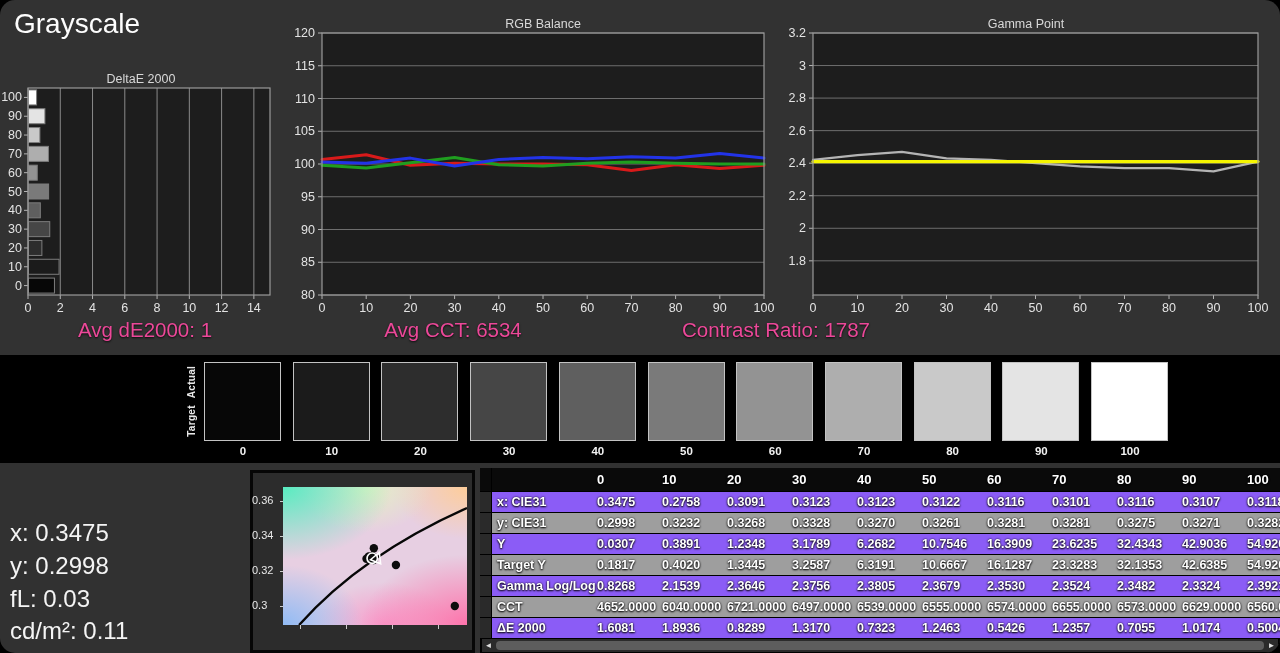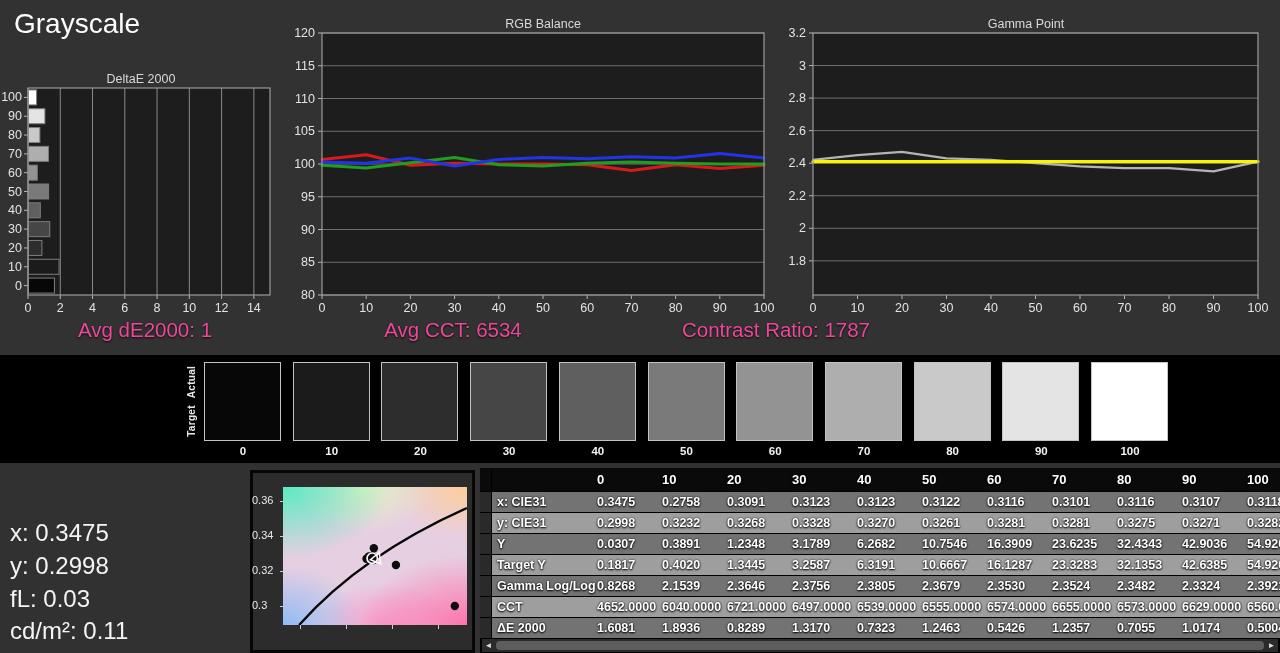--- a/index.html
+++ b/index.html
@@ -1,17 +1,17 @@
 <!DOCTYPE html>
 <html><head>
 <meta charset="utf-8">
 <style>
   html,body{margin:0;padding:0;background:#000;}
   #app{position:relative;width:1280px;height:653px;background:#000;overflow:hidden;
-       font-family:"Liberation Sans",sans-serif;color:#fff;}
+       font-family:"Liberation Sans",sans-serif;color:#fff;border-radius:15px;}
   .top{position:absolute;left:0;top:0;width:1280px;height:355px;background:#323232;}
   .band{position:absolute;left:0;top:355px;width:1280px;height:108px;background:#000;}
   .bottom{position:absolute;left:0;top:463px;width:1280px;height:190px;background:#313131;}
 
   .page-title{position:absolute;left:14px;top:8px;margin:0;font-size:28px;font-weight:400;color:#fdfdfd;}
 
   #chart-de{position:absolute;left:0;top:66px;}
   #chart-rgb{position:absolute;left:290px;top:14px;}
   #chart-gamma{position:absolute;left:784px;top:14px;}
   svg text{font-family:"Liberation Sans",sans-serif;}
@@ -44,21 +44,21 @@
   .cie-xtick{position:absolute;width:1px;height:4px;top:155px;background:#ccc;}
 
   .dtable{position:absolute;left:480px;top:5px;width:800px;height:185px;background:#000;overflow:hidden;}
   .trow{display:flex;height:20px;margin-bottom:1px;font-size:12.5px;font-weight:700;color:#fff;
         line-height:20px;text-shadow:0 1px 2px #000,0 0 2px rgba(0,0,0,.85);white-space:nowrap;}
   .trow.hdr{height:23px;line-height:23px;background:#0a0a0a;font-size:13px;}
   .trow .g{width:11px;flex:none;background:#2a2a2a;border-right:1px solid #000;}
   .trow.hdr .g{background:#0a0a0a;}
   .cellL{width:103px;flex:none;padding-left:5px;box-sizing:border-box;}
   .cell{width:65px;flex:none;padding-left:2px;box-sizing:border-box;}
-  .rdark{background:#737373;}
+  .rdark{background:#8b5cf6;}
   .rlight{background:#9e9e9e;}
 
   .hscroll{position:absolute;left:2px;right:2px;bottom:1px;height:13px;background:#2b2b2b;
            display:flex;align-items:center;}
   .sarrow{width:13px;flex:none;text-align:center;color:#ddd;font-size:8px;line-height:13px;cursor:pointer;}
   .sthumb{flex:1;height:9px;background:#5d5d5d;border-radius:4px;margin:0 1px;cursor:pointer;}
 </style>
 </head>
 <body>
 

